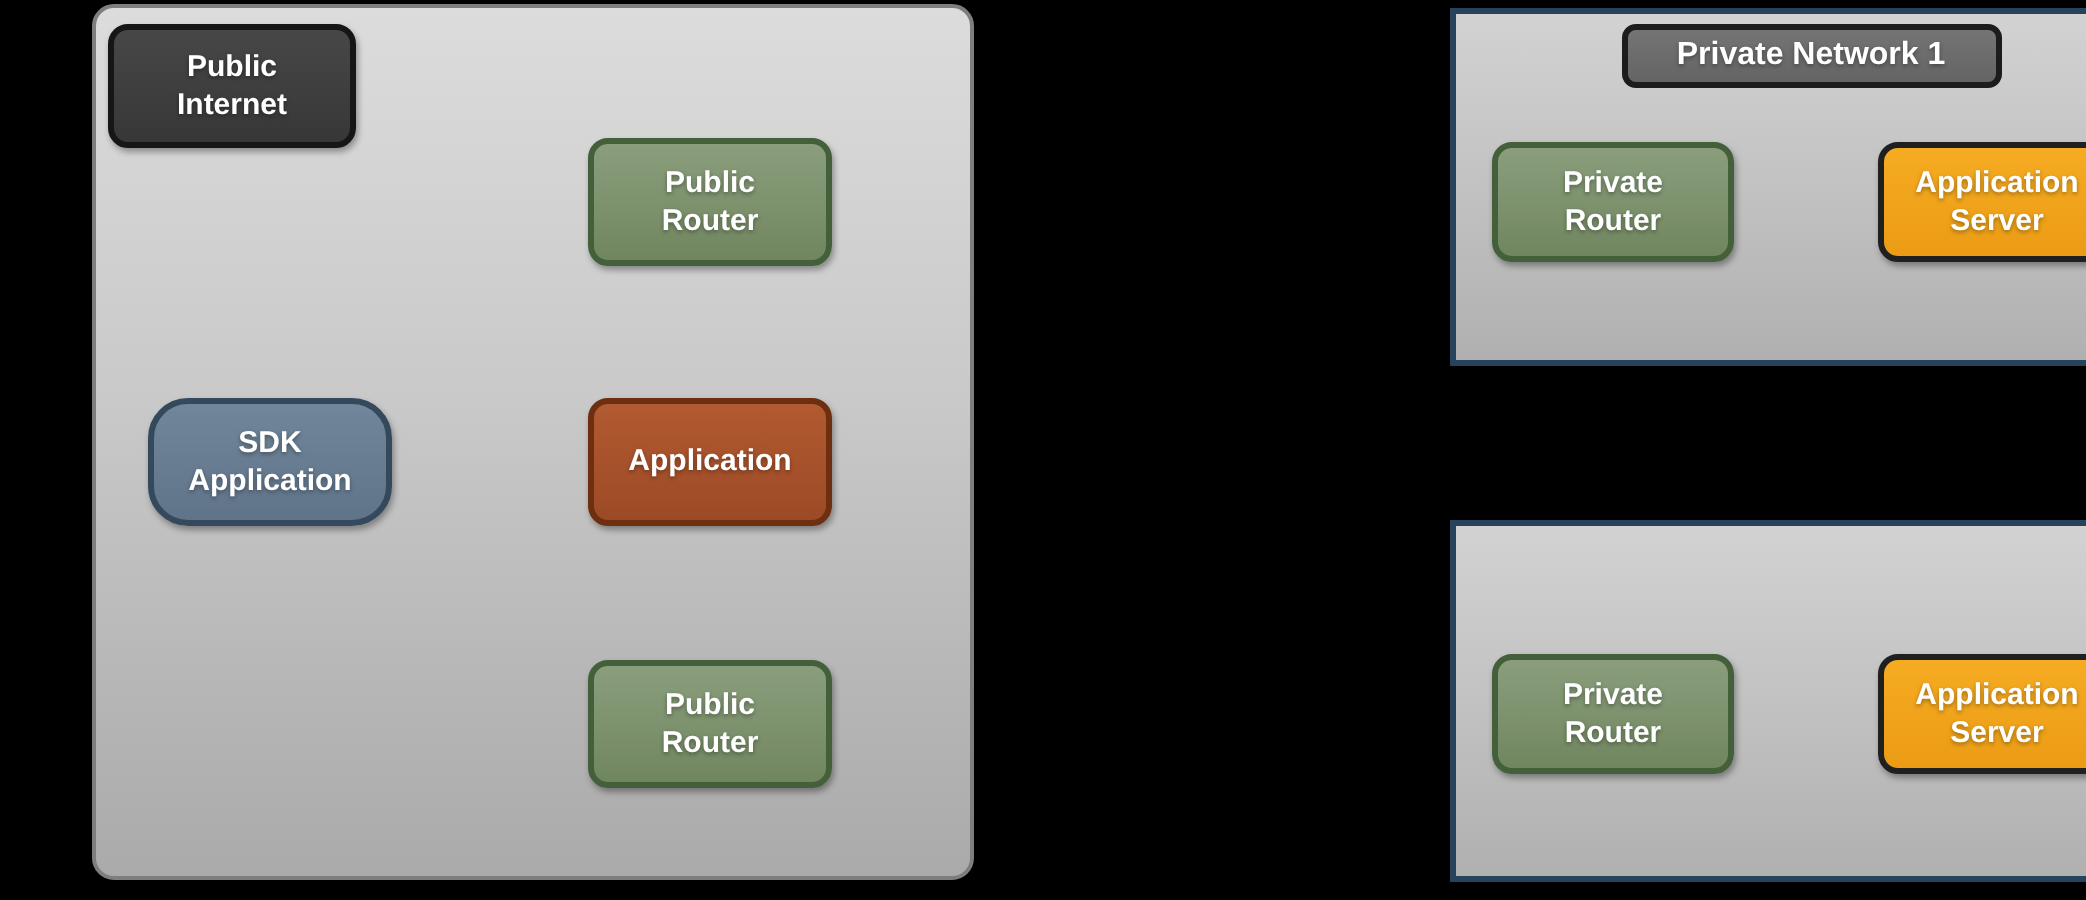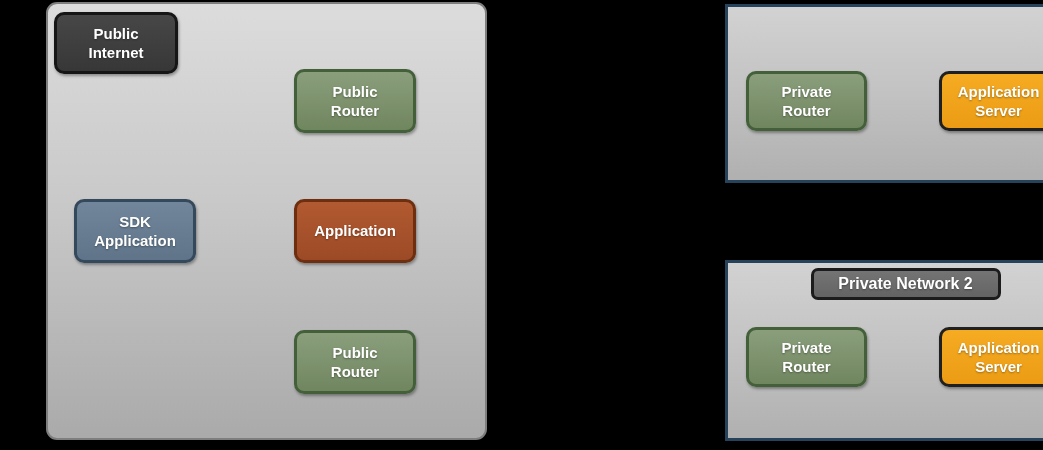--- a/index.html
+++ b/index.html
@@ -52,21 +52,21 @@
     color: #ffffff;
     font-weight: bold;
     font-size: 15px;
     line-height: 1.3;
     white-space: pre-line;
     box-shadow: 1px 2px 3px rgba(0,0,0,0.35);
     text-shadow: 0 1px 2px rgba(0,0,0,0.35);
   }
   .node.dark   { background: linear-gradient(180deg, #474747, #373737); border-color: #161616; }
   .node.green  { background: linear-gradient(180deg, #8a9e7c, #70865f); border-color: #44603a; }
-  .node.slate  { background: linear-gradient(180deg, #71869b, #5f7489); border-color: #35495c; }
+  .node.slate  { background: linear-gradient(180deg, #71869b, #5f7489); border-color: #35495c; border-radius: 20px; }
   .node.rust   { background: linear-gradient(180deg, #b25a31, #9c4a26); border-color: #6e2f10; }
   .node.orange { background: linear-gradient(180deg, #f5ab22, #eb9c14); border-color: #202020; }
 
   
   .pos-pi   { left: 6px;   top: 8px;   width: 124px; height: 62px; }
   .pos-prt  { left: 246px; top: 65px;  width: 122px; height: 64px; }
   .pos-sdk  { left: 26px;  top: 195px; width: 122px; height: 64px; }
   .pos-ctrl { left: 246px; top: 195px; width: 122px; height: 64px; }
   .pos-prb  { left: 246px; top: 326px; width: 122px; height: 64px; }
 
@@ -107,27 +107,27 @@
     <div class="node green pos-prt">Public
 Router</div>
     <div class="node slate pos-sdk">SDK
 Application</div>
     <div class="node rust pos-ctrl">Application</div>
     <div class="node green pos-prb">Public
 Router</div>
   </div>
 
   <div class="network pos-net1">
+    <div class="badge">Private Network 1</div>
     <div class="node green pos-privrouter">Private
 Router</div>
     <div class="node orange pos-appserver">Application
 Server</div>
   </div>
 
   <div class="network pos-net2">
-    <div class="badge">Private Network 2</div>
     <div class="node green pos-privrouter">Private
 Router</div>
     <div class="node orange pos-appserver">Application
 Server</div>
   </div>
 
 </div>
 
 </body></html>

